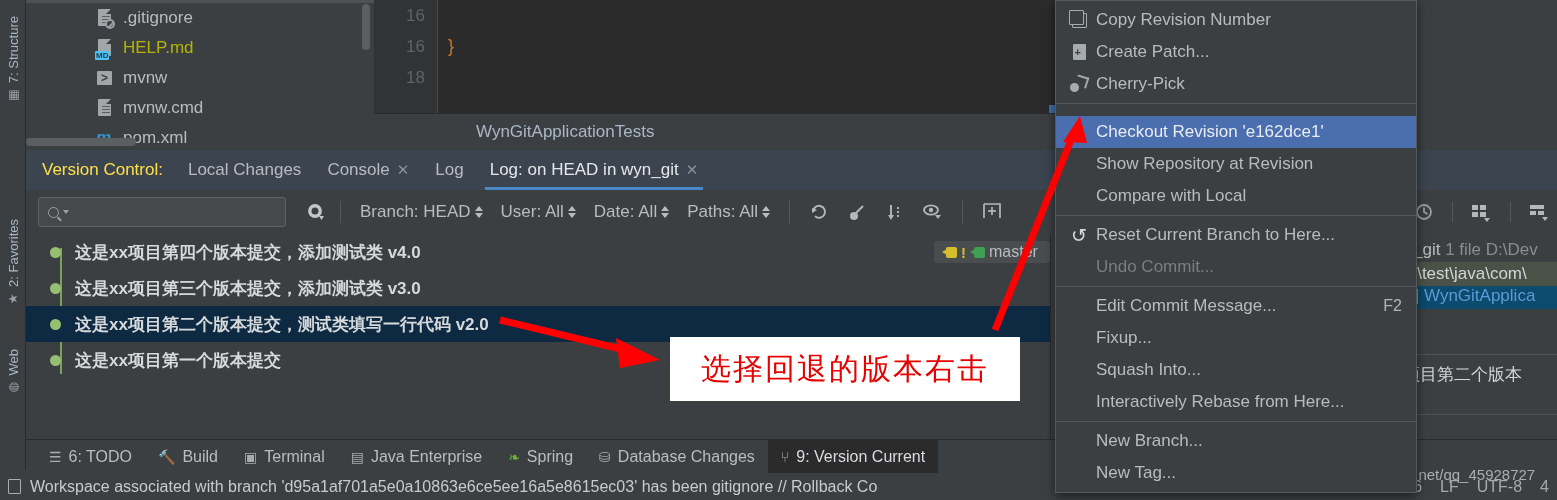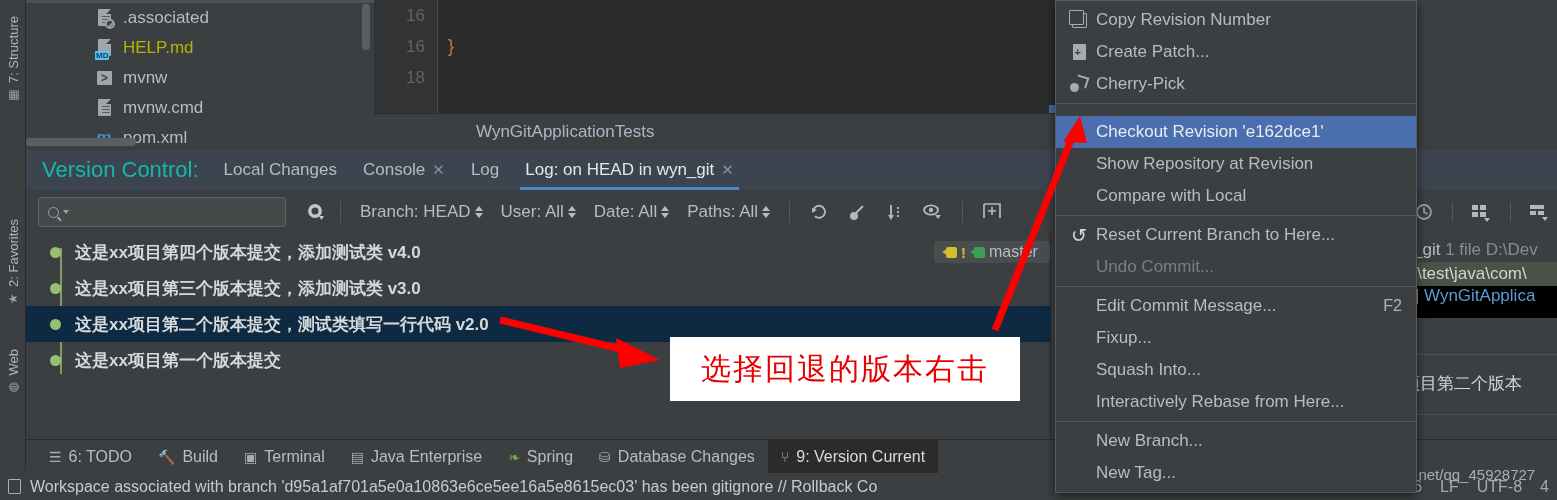--- a/index.html
+++ b/index.html
@@ -99,21 +99,21 @@
     display: flex; align-items: center; padding-left: 102px;
     color: #a9b7c6; font-size: 17px;
   }
 
   
   .vc-tabbar {
     position: absolute; left: 26px; top: 150px; width: 1531px; height: 40px;
     background: #3c4450;
     display: flex; align-items: center; padding-left: 10px; gap: 0;
   }
-  .vc-title { color: #14b8a6; font-size: 22px; padding: 0 12px 0 6px; }
+  .vc-title { color: #fde047; font-size: 17px; padding: 0 12px 0 6px; }
   .vc-tab {
     color: #b7bcc0; font-size: 17px; padding: 0 13px; height: 40px;
     display: flex; align-items: center; gap: 7px; position: relative;
   }
   .vc-tab.active { color: #e3e7ea; }
   .vc-tab.active::after {
     content: ""; position: absolute; left: 8px; right: 8px; bottom: 0; height: 3px; background: #4a88c7;
   }
   .tab-x { color: #8c9196; font-size: 15px; }
 
@@ -187,21 +187,21 @@
     background: #3c3f41; border-left: 1px solid #2b2b2b; overflow: hidden;
     color: #bbbbbb; font-size: 17px;
   }
   .det-hdr { padding: 6px 0 0 362px; white-space: nowrap; }
   .det-hdr .dim { color: #888d90; }
   .det-path {
     margin-top: 2px; margin-left: 352px; background: #4a5247; padding: 2px 0 2px 0;
     white-space: nowrap; color: #d0d4d6;
   }
   .det-file {
-    margin-left: 352px; background: #000000; padding: 0 0 12px 0;
+    margin-left: 352px; background: #0c4a6e; padding: 0 0 3px 0;
     display: flex; align-items: center; gap: 6px; white-space: nowrap;
   }
   .det-file .jicon {
     width: 15px; height: 15px; background: #8d9093; position: relative; flex: 0 0 15px;
   }
   .det-file .jicon::after { content:""; position:absolute; left:-1px; bottom:-3px; width:11px; height:11px; background:#4fc3f7; }
   .det-file .fn { color: #5b9bd5; }
   .det-msg { margin-top: 54px; margin-left: 352px; color: #d2d6d8; white-space: nowrap; }
   .det-div { position:absolute; left:352px; right:0; height:1px; background:#4e5254; }
 
@@ -309,21 +309,21 @@
   <div class="proj-panel">
     <div class="proj-topline"></div>
     <div class="tree">
       <div class="tree-row">
         <span class="ficon">
           <span class="pg">
               <span class="pg-lines"></span>
             </span>
             <span class="badge-ban"></span>
         </span>
-        <span class="fname">.associated</span>
+        <span class="fname">.gitignore</span>
       </div>
       <div class="tree-row md">
         <span class="ficon">
           <span class="pg"></span>
             <span class="badge-md">MD</span>
         </span>
         <span class="fname">HELP.md</span>
       </div>
       <div class="tree-row">
         <span class="ficon">

